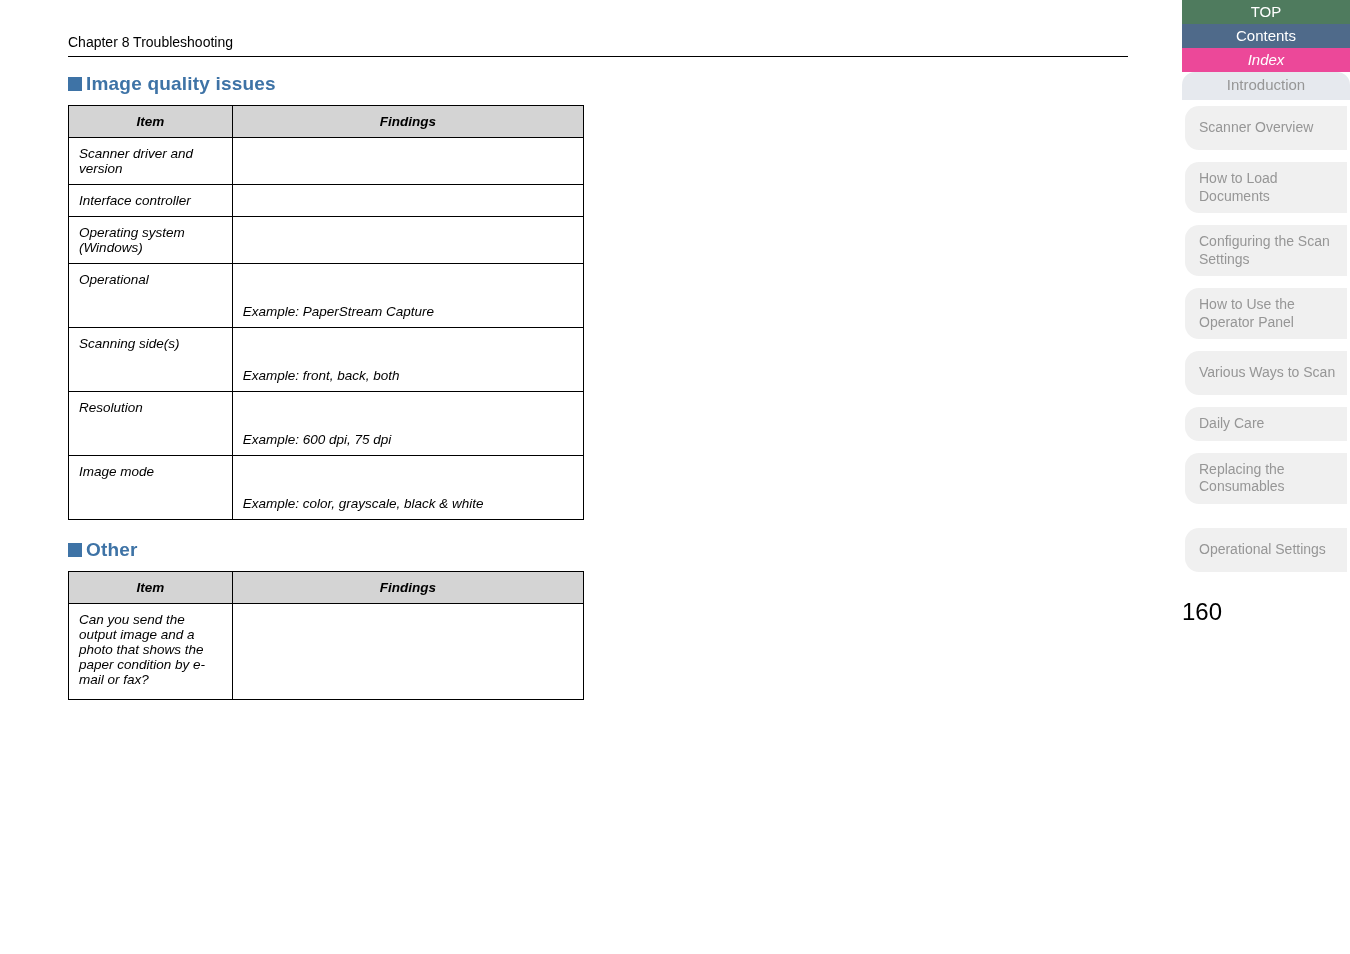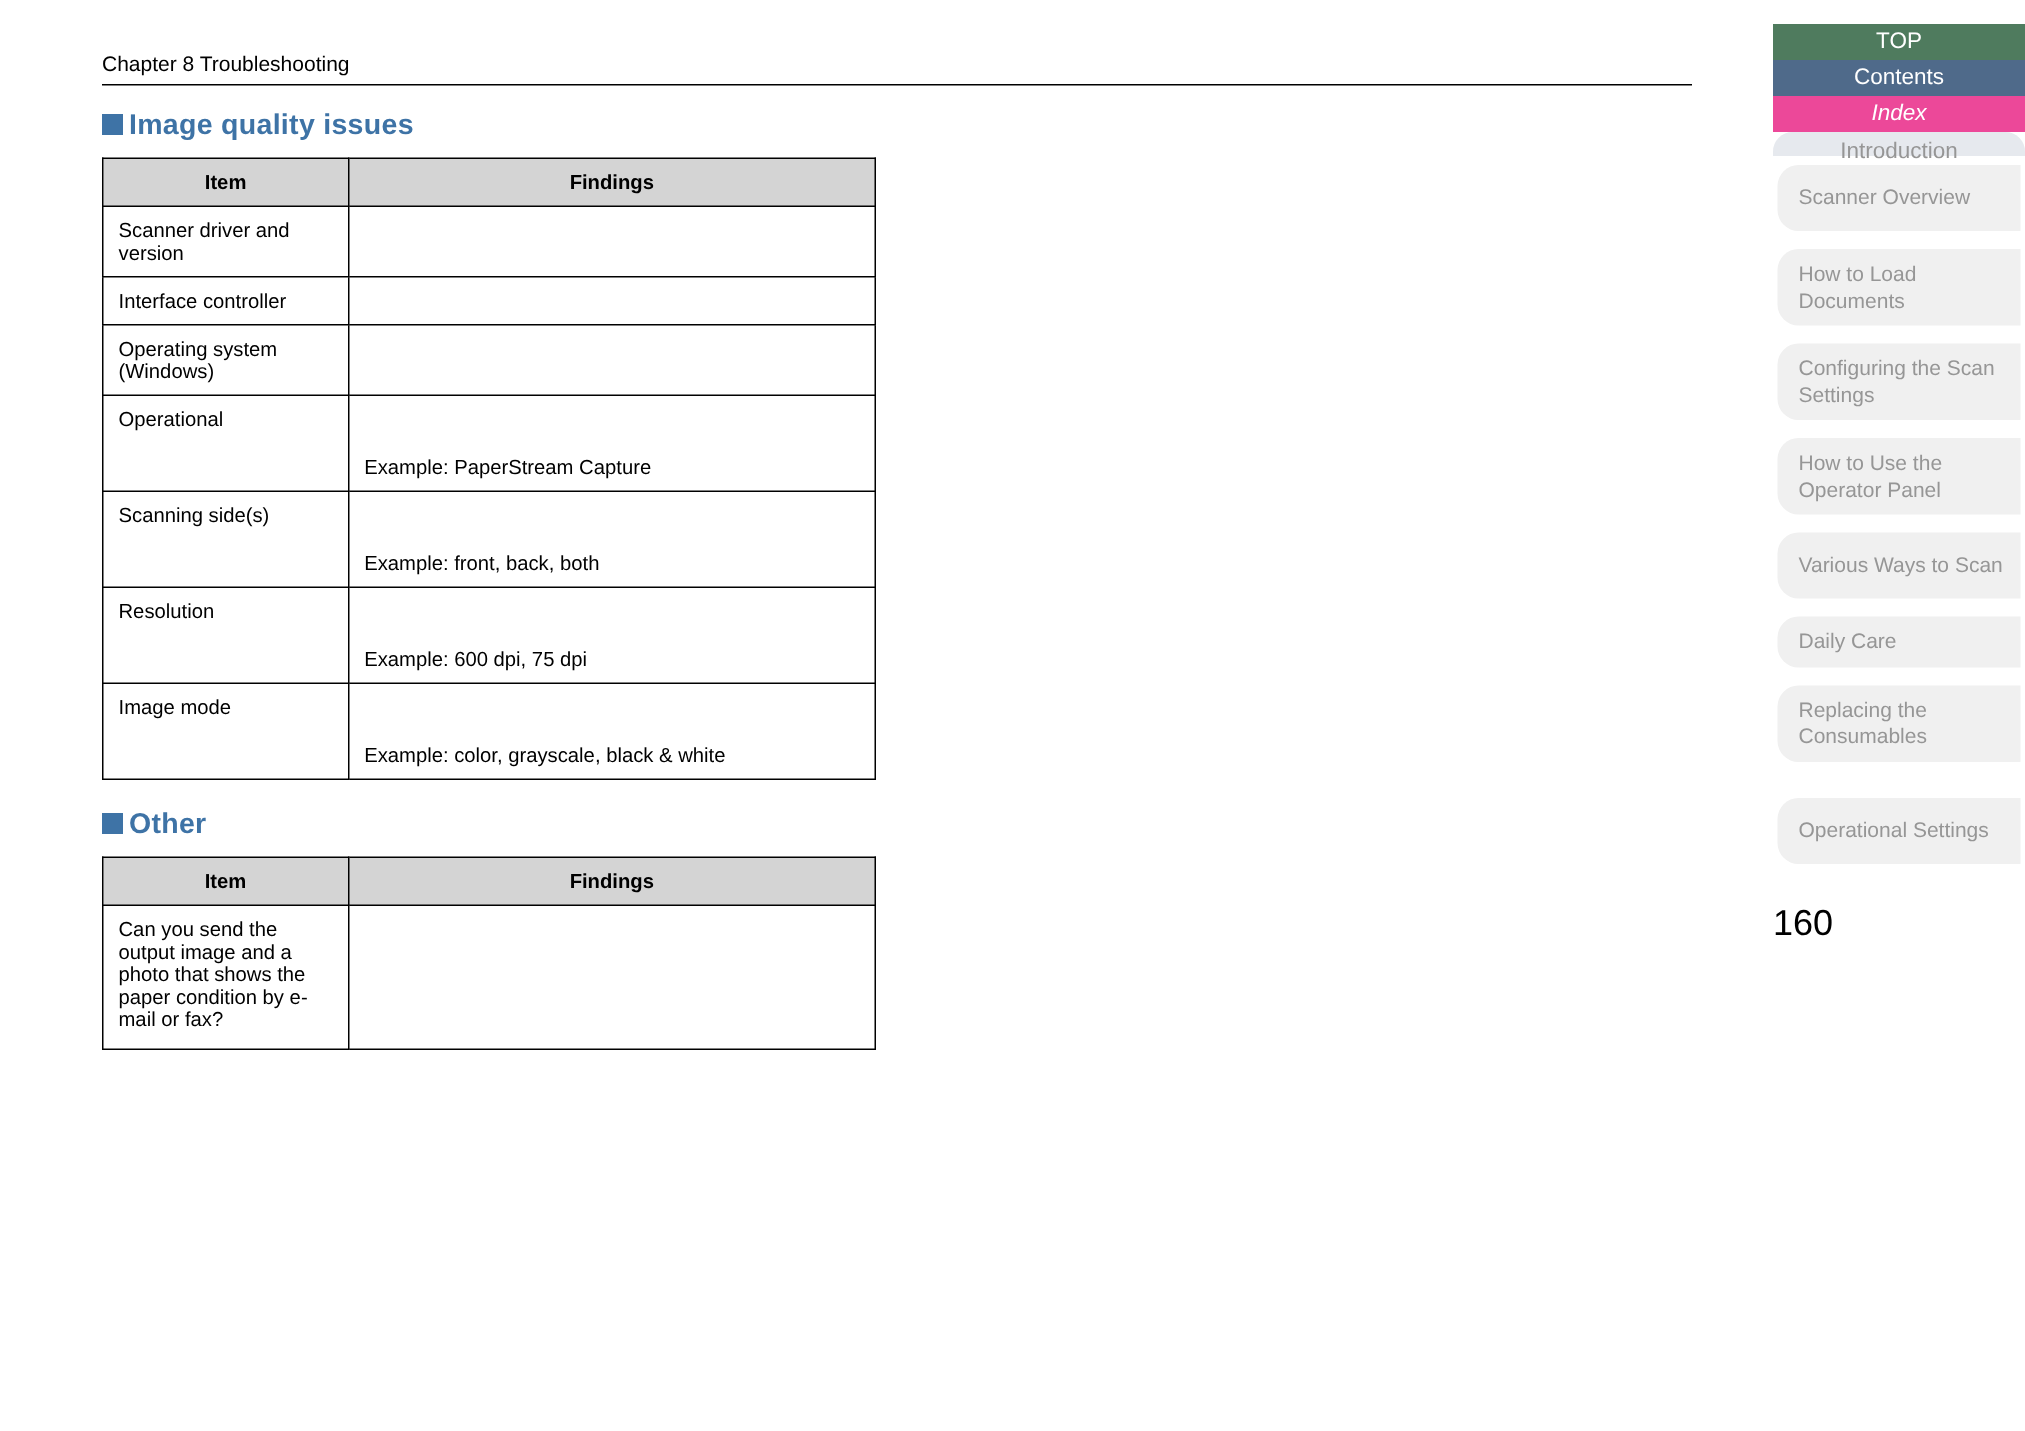--- a/index.html
+++ b/index.html
@@ -3,47 +3,47 @@
   <meta charset="utf-8">
   <style>
     * { margin: 0; padding: 0; box-sizing: border-box; }
     html, body { width: 1350px; height: 954px; font-family: Arial, Helvetica, sans-serif; background: #fff; color: #000; position: relative; }
     .page { position: relative; width: 1350px; height: 954px; }
     .main { position: absolute; left: 68px; top: 34px; width: 1070px; }
     .chapter-line { font-size: 14px; color: #000; }
     .hr { height: 1px; background: #000; margin-top: 6px; width: 1060px; }
     .sec-head { margin-top: 16px; font-size: 19px; font-weight: bold; color: #3e73a6; letter-spacing: .2px; }
     .sec-head .sq { display: inline-block; width: 14px; height: 14px; background: #3e73a6; margin-right: 4px; vertical-align: -1px; }
-    table.info { border-collapse: collapse; margin-top: 10px; width: 516px; font-size: 13.5px; }
+    table.info { border-collapse: collapse; margin-top: 10px; width: 516px; font-size: 13.5px; font-style: italic; }
     table.info th, table.info td { border: 1px solid #000; padding: 8px 10px; text-align: left; vertical-align: top; }
     table.info th { background: #d4d4d4; font-weight: bold; text-align: center; }
     table.info td.findings { width: 352px; }
     .example { display: block; margin-top: 32px; }
     .other-head { margin-top: 19px; }
     table.other td.findings { height: 96px; }
 
     
     .sidebar { position: absolute; right: 0; top: 0; width: 168px; height: 954px; }
     .pill, .slot { display: block; width: 168px; height: 24px; line-height: 24px; color: #fff; text-align: center; font-size: 15px; cursor: pointer; }
     .top-btn { background: #4f7b5e; }
     .contents-btn { background: #4f6a8a; }
     .index-btn { background: #ec4899; font-style: italic; }
     .link-pill { display: flex; align-items: center; width: 162px; margin: 0 auto; border-radius: 14px 0 0 14px; background: #f0f0f0; color: #969696; font-size: 14px; padding: 8px 10px 8px 14px; text-align: left; cursor: pointer; line-height: 1.25; }
     .link-tall { min-height: 44px; }
     .link-short { min-height: 28px; }
     .link-pill.active { background: #265d80; color: #fff; border-radius: 14px 0 0 14px; }
     .nav-gap { height: 12px; }
     .nav-gap-sm { height: 6px; }
-    .intro-btn { display: block; width: 168px; height: 16px; line-height: 26px; text-align: center; background: #e6e9ee; color: #969696; border-radius: 13px 13px 0 0; font-size: 15px; cursor: pointer; }
+    .intro-btn { display: block; width: 168px; height: 28px; line-height: 26px; text-align: center; background: #e6e9ee; color: #969696; border-radius: 13px 13px 0 0; font-size: 15px; cursor: pointer; }
     .appendix-btn, .glossary-btn { display: block; width: 168px; height: 26px; line-height: 26px; text-align: center; font-size: 15px; cursor: pointer; }
     .appendix-btn { background: #e6e9ee; color: #787878; border-radius: 0 0 13px 13px; margin: 0 auto; }
     .glossary-btn { background: #9fabbb; color: #fff; border-radius: 13px; margin: 4px auto 0; }
     .appendix-wrap { width: 162px; margin-left: auto; }
     .page-num { text-align: left; font-size: 24px; color: #000; padding-right: 14px; margin-top: 14px; }
-    .nav-col { padding-top: 16px; }
+    .nav-col { padding-top: 0; }
     .pills-col { display: flex; flex-direction: column; }
   </style>
 </head>
 <body>
 <div class="page">
 
 <div class="main">
   <div class="chapter-line">Chapter 8 Troubleshooting</div>
   <div class="hr"></div>
 

